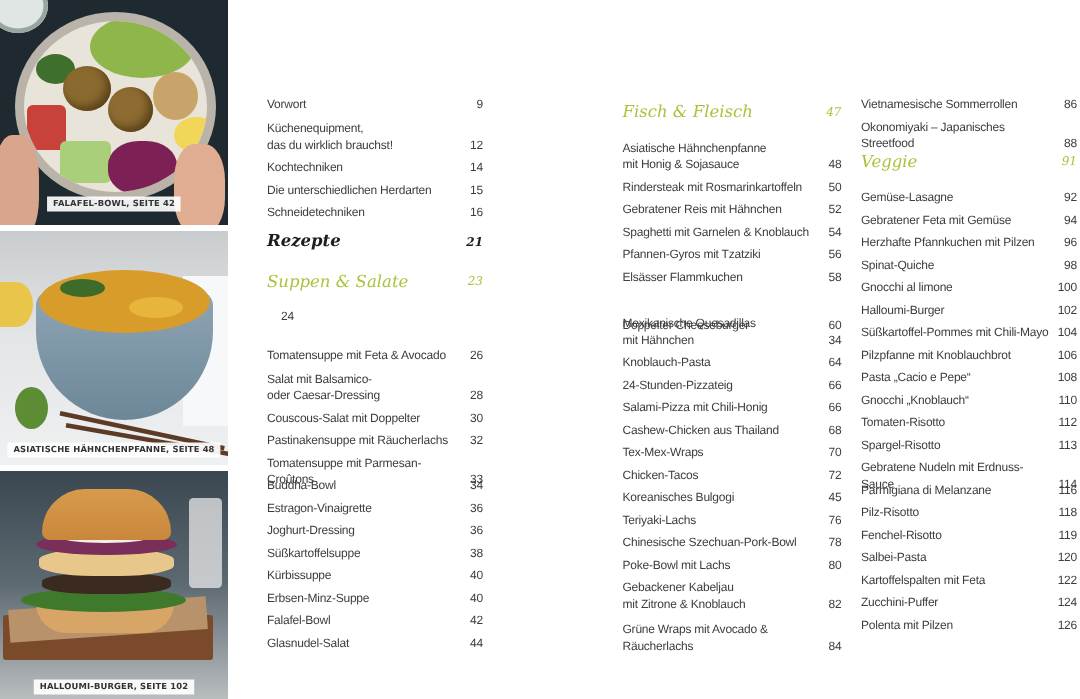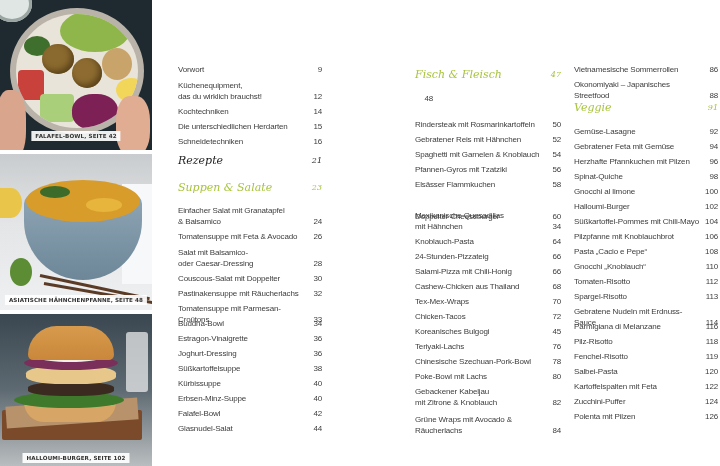--- a/index.html
+++ b/index.html
@@ -65,21 +65,21 @@
     .col { position: absolute; }
     .row { position: absolute; left: 0; right: 0; display: flex; justify-content: space-between; align-items: flex-end;
            font-family: "Liberation Sans", "DejaVu Sans", sans-serif; font-size: 8px; line-height: 11px; color: #3d3d3d;
            letter-spacing: -0.15px; transform-origin: left; }
     .row .t { white-space: pre-line; }
     .row .p { text-align: right; min-width: 18px; }
 
     .head { position: absolute; left: 0; right: 0; display: flex; justify-content: space-between; align-items: center;
             font-family: "DejaVu Serif", serif; font-style: italic; }
     .head.green { color: #a7c43c; font-size: 11px; font-style: italic; }
-    .head.black { color: #1d1d1d; font-size: 11px; font-weight: normal; text-align: center; }
+    .head.black { color: #1d1d1d; font-size: 11px; font-weight: bold; text-align: center; }
     .head .p { font-size: 8px; }
 
     .col1 { left: 178px; top: 0; width: 144px; }
     .col2 { left: 415px; top: 0; width: 146px; }
     .col3 { left: 574px; top: 0; width: 144px; }
   </style>
 </head>
 <body>
 
 <div class="photos">
@@ -155,22 +155,20 @@
       <span>Rezepte</span>
       <span class="p">21</span>
     </div>
 
   <div class="head green" style="top:181px">
       <span>Suppen &amp; Salate</span>
       <span class="p">23</span>
     </div>
 
   <div class="row" style="top:205px">
-      <span class="t">Einfacher Salat mit Granatapfel
-&amp; Balsamico</span>
       <span class="p">24</span>
     </div>
   <div class="row" style="top:231px">
       <span class="t">Tomatensuppe mit Feta &amp; Avocado</span>
       <span class="p">26</span>
     </div>
   <div class="row" style="top:247px">
       <span class="t">Salat mit Balsamico-
 oder Caesar-Dressing</span>
       <span class="p">28</span>
@@ -221,20 +219,22 @@
     </div>
 </div>
 
 <div class="col col2">
   <div class="head green" style="top:68px">
       <span>Fisch &amp; Fleisch</span>
       <span class="p">47</span>
     </div>
 
   <div class="row" style="top:93px">
+      <span class="t">Asiatische Hähnchenpfanne
+mit Honig &amp; Sojasauce</span>
       <span class="p">48</span>
     </div>
   <div class="row" style="top:119px">
       <span class="t">Rindersteak mit Rosmarinkartoffeln</span>
       <span class="p">50</span>
     </div>
   <div class="row" style="top:134px">
       <span class="t">Gebratener Reis mit Hähnchen</span>
       <span class="p">52</span>
     </div>

